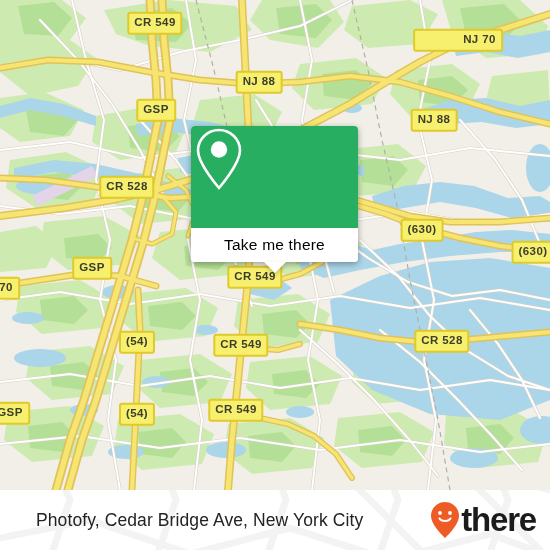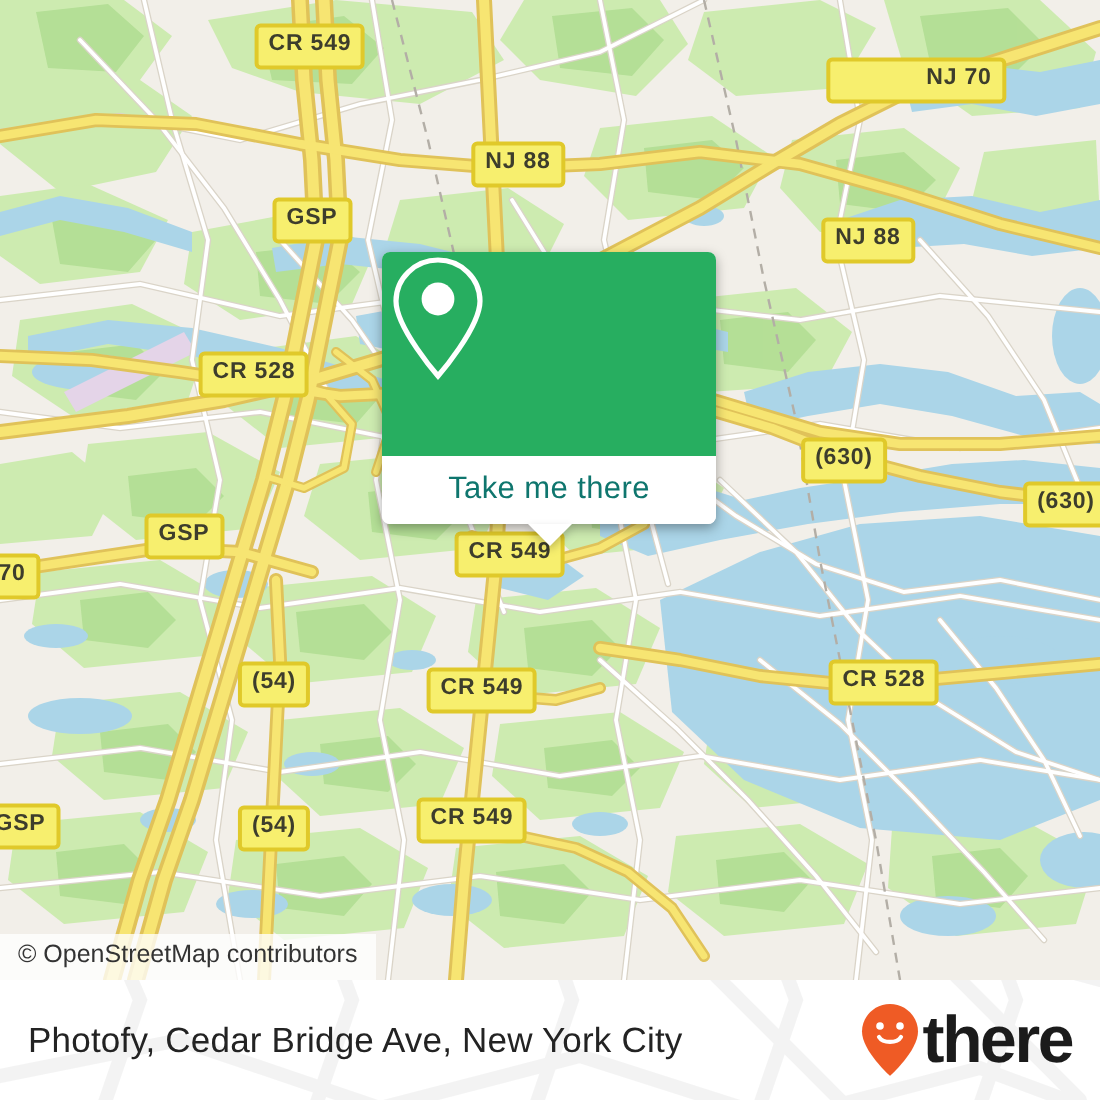--- a/index.html
+++ b/index.html
@@ -51,41 +51,41 @@
     background:#fff;
   }
   #card-green{
     height:102px;background:#27ae60;
     border-radius:4px 4px 0 0;
     display:flex;align-items:center;justify-content:center;
   }
   #card-label{
     height:34px;background:#fff;border-radius:0 0 4px 4px;
     display:flex;align-items:center;justify-content:center;
-    color:#0f766e;font-size:15.5px;letter-spacing:.2px;
+    color:#000000;font-size:15.5px;letter-spacing:.2px;
   }
   #card-tail{
     position:absolute;left:50%;top:136px;
     width:0;height:0;margin-left:-11px;
     border-left:11px solid transparent;
     border-right:11px solid transparent;
     border-top:11px solid #fff;
     filter:drop-shadow(0 2px 2px rgba(0,0,0,.22));
   }
 
   
   #footer{
     position:absolute;left:0;top:490px;width:550px;height:60px;
     background:#ffffff;overflow:hidden;
   }
   #footer-watermark{position:absolute;left:0;top:-40px;width:550px;height:140px;opacity:.5;}
   #footer-inner{
     position:relative;height:60px;
     display:flex;align-items:center;justify-content:space-between;
-    padding:0 14px 0 14px;box-sizing:border-box;
+    padding:0 14px 0 36px;box-sizing:border-box;
   }
   #place-title{
     font-size:17.5px;color:#232323;letter-spacing:.1px;white-space:nowrap;
   }
   #moovit-logo{display:flex;align-items:center;gap:1px;}
   #moovit-word{
     font-size:33px;font-weight:bold;color:#1b1b1b;letter-spacing:-1.2px;
     line-height:1;position:relative;top:-1px;
   }
 </style>
@@ -330,21 +330,20 @@
       <div id="card-green">
         <svg width="56" height="66" viewBox="0 0 56 66">
           <path d="M28,4 C16.5,4 7,13.2 7,24.5 C7,38 28,62 28,62 C28,62 49,38 49,24.5 C49,13.2 39.5,4 28,4 Z" fill="none" stroke="#ffffff" stroke-width="2.6"></path>
           <circle cx="28" cy="23.5" r="8.2" fill="#ffffff"></circle>
         </svg>
       </div>
       <div id="card-label">Take me there</div>
       <div id="card-tail"></div>
     </div>
 
-    <div id="attrib">© OpenStreetMap contributors</div>
   </div>
 
   <div id="footer">
     <svg id="footer-watermark" viewBox="0 0 550 140">
       <g stroke="#e9e9e9" stroke-width="7" fill="none" stroke-linecap="round">
         <path d="M-10,20 L80,0 L170,30 L260,6 L350,34 L440,10 L550,40"></path>
         <path d="M-10,90 L90,70 L190,104 L290,78 L390,110 L490,84 L560,110"></path>
         <path d="M40,-20 L70,50 L46,120 L74,180"></path>
         <path d="M150,-20 L176,50 L152,120 L180,180"></path>
         <path d="M262,-20 L286,50 L262,120 L290,180"></path>

